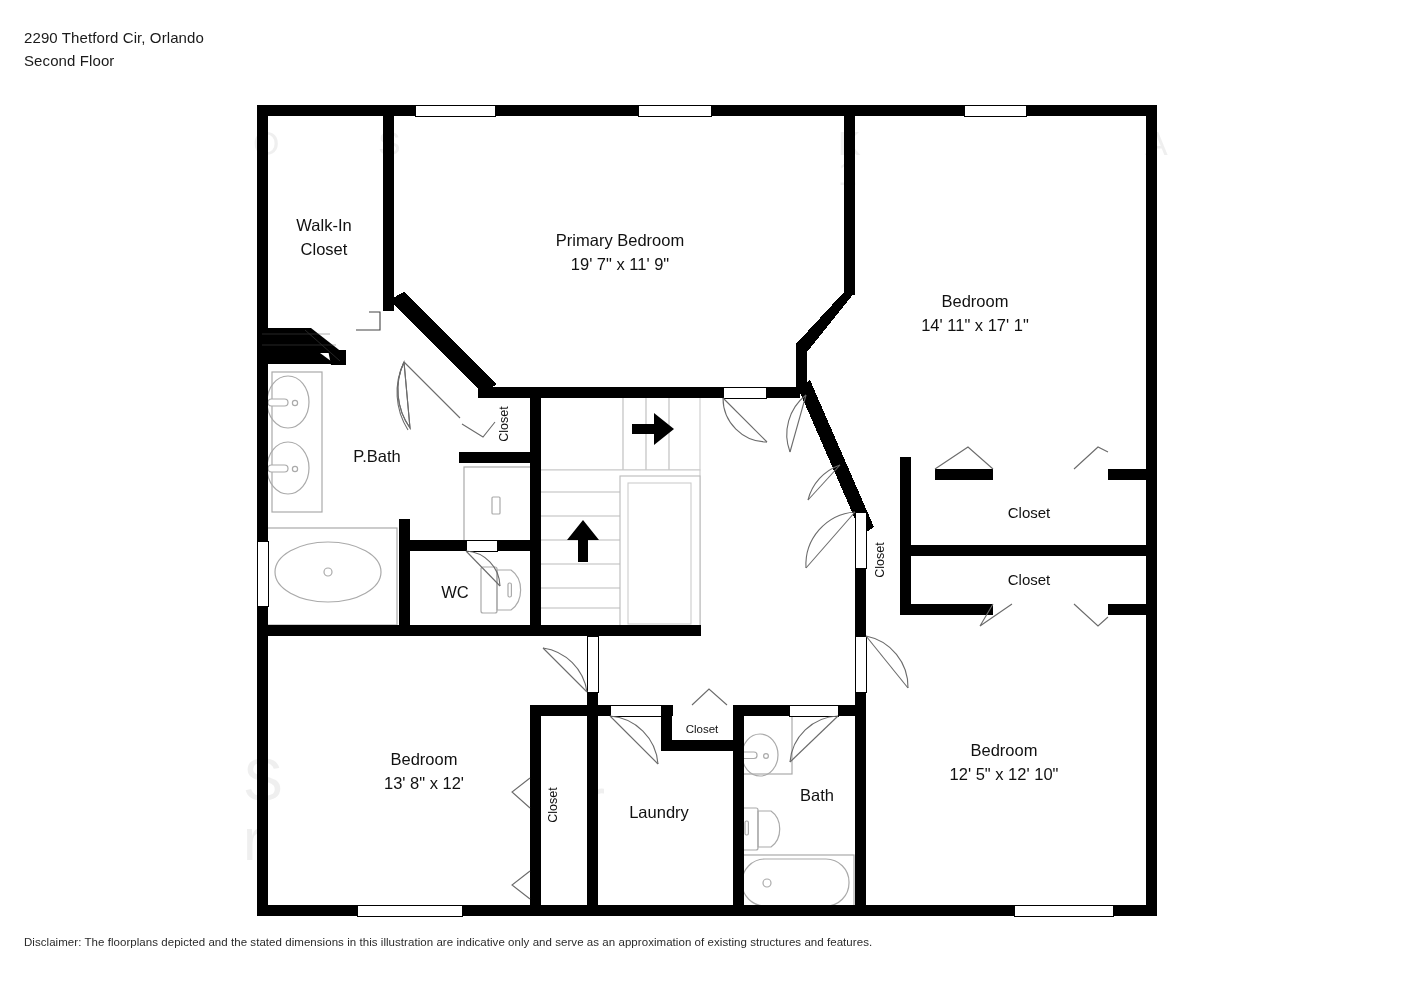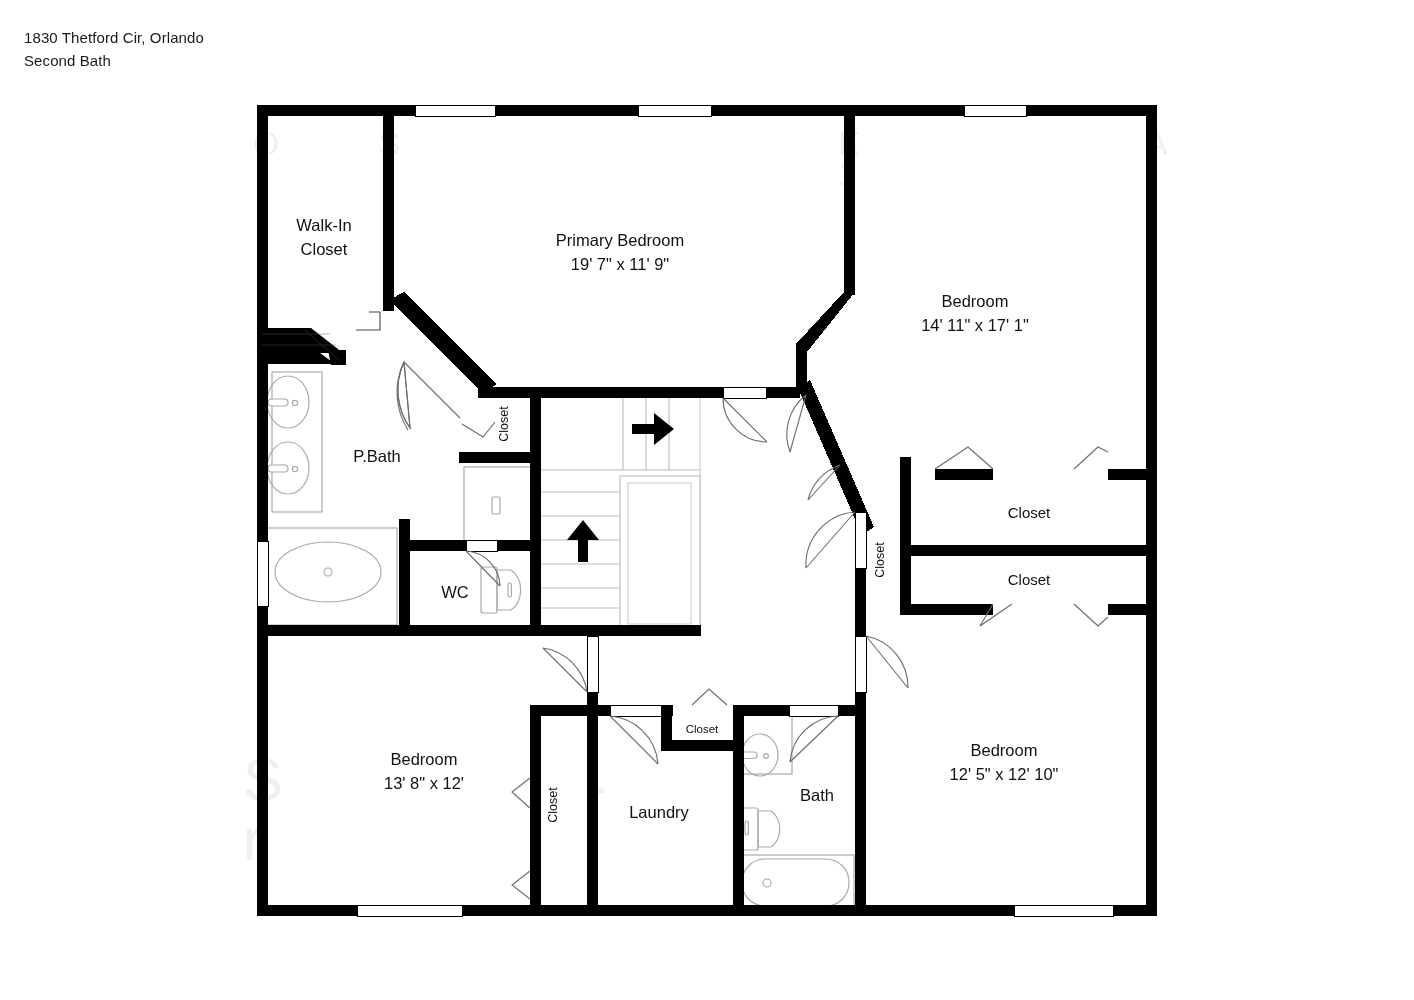--- a/index.html
+++ b/index.html
@@ -52,22 +52,22 @@
   }
   .rlabel {
     font-family: "Liberation Sans", sans-serif;
     fill: #111111;
   }
 </style>
 </head>
 <body>
 
 <div id="header">
-  <div class="line">1830 Thetford Cir, Orlando</div>
-  <div class="line">Second Bath</div>
+  <div class="line">2290 Thetford Cir, Orlando</div>
+  <div class="line">Second Floor</div>
 </div>
 
 <div id="plan-wrap">
 <svg id="plan-svg" width="1414" height="1000" viewBox="0 0 1414 1000" xmlns="http://www.w3.org/2000/svg">
 
   <g opacity="0.12" fill="#808080" font-family="Liberation Sans, sans-serif">
     <text x="253" y="155" font-size="34">O</text>
     <text x="378" y="155" font-size="34">S</text>
     <text x="838" y="155" font-size="34">K</text>
     <text x="838" y="185" font-size="34">1</text>
@@ -323,13 +323,14 @@
   <g text-anchor="middle">
     <text class="rlabel" x="508" y="424" font-size="12.5" transform="rotate(-90 508 424)">Closet</text>
     <text class="rlabel" x="884" y="560" font-size="12.5" transform="rotate(-90 884 560)">Closet</text>
     <text class="rlabel" x="557" y="805" font-size="12.5" transform="rotate(-90 557 805)">Closet</text>
   </g>
 
 </svg>
 </div>
 
 <div id="footer">
+  <div class="dline">Disclaimer: The floorplans depicted and the stated dimensions in this illustration are indicative only and serve as an approximation of existing structures and features.</div>
 </div>
 
 </body></html>

